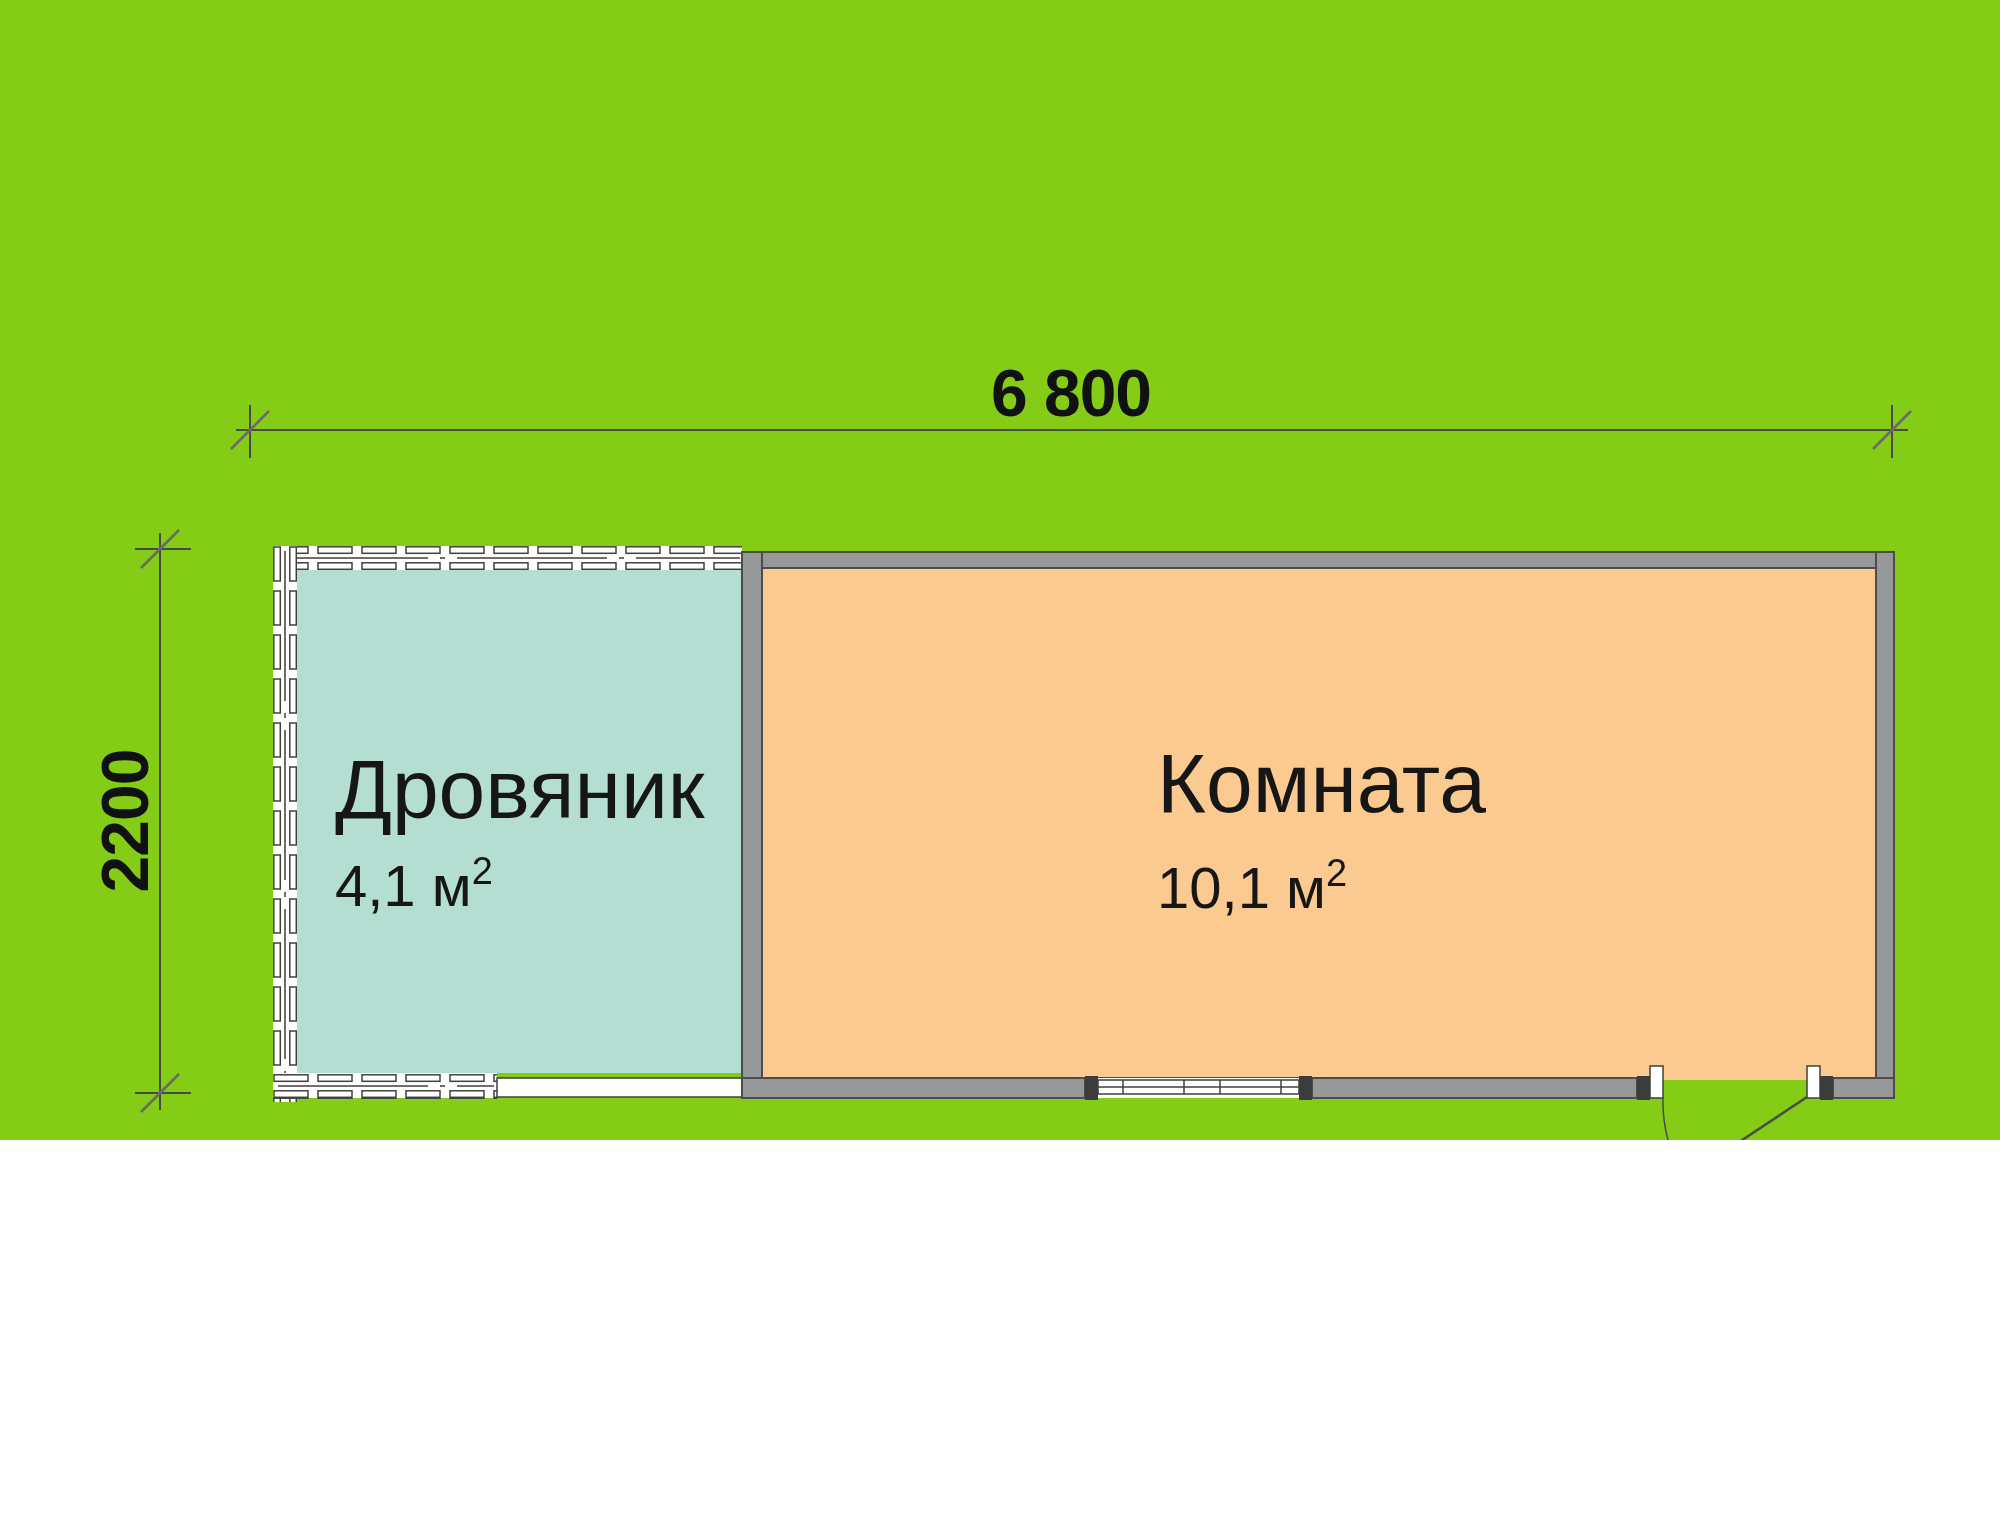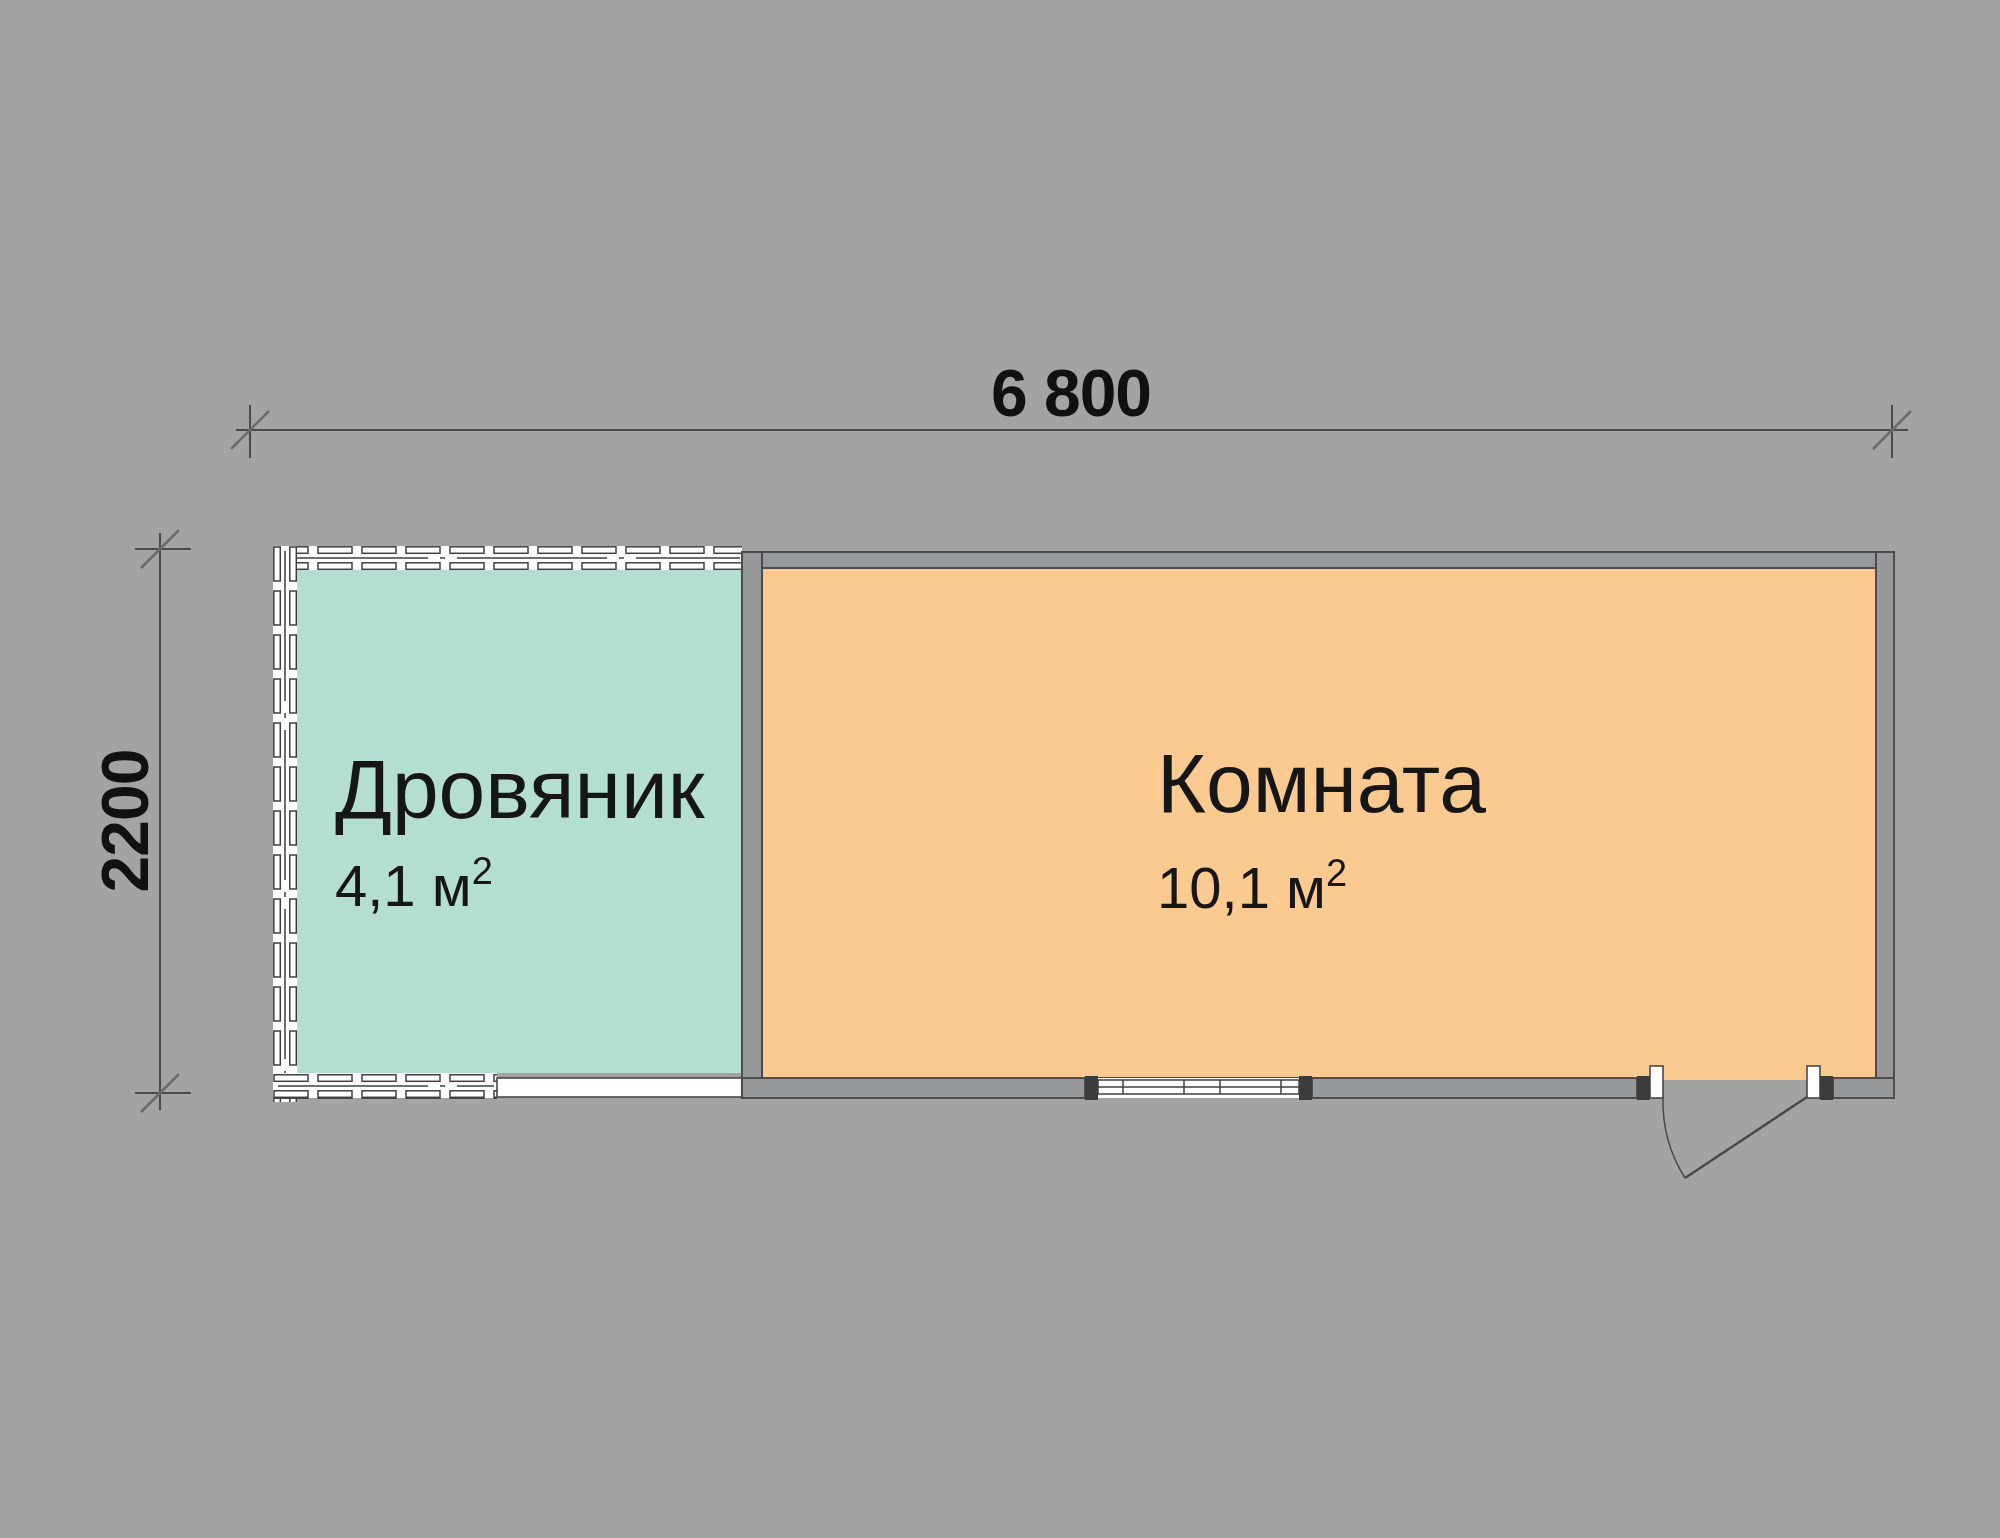--- a/index.html
+++ b/index.html
@@ -1,19 +1,19 @@
 <!DOCTYPE html>
 <html><head>
 <meta charset="utf-8">
 <style>
   html, body { margin: 0; padding: 0; background: #ffffff; }
   .canvas {
-    width: 2000px; height: 1538px;
+    width: 2000px; height: 1140px;
     position: relative;
-    background: #a3a3a3;
+    background: #84cc16;
     font-family: "Liberation Sans", sans-serif;
     text-decoration: underline;
   }
   svg { display: block; }
 
   .dim-line   { stroke: #4a4a4a; stroke-width: 2; fill: none; }
   .tick-line  { stroke: #4a4a4a; stroke-width: 2; fill: none; }
   .tick-slash { stroke: #6a6a6a; stroke-width: 2.5; fill: none; }
 
   .dim-text {

